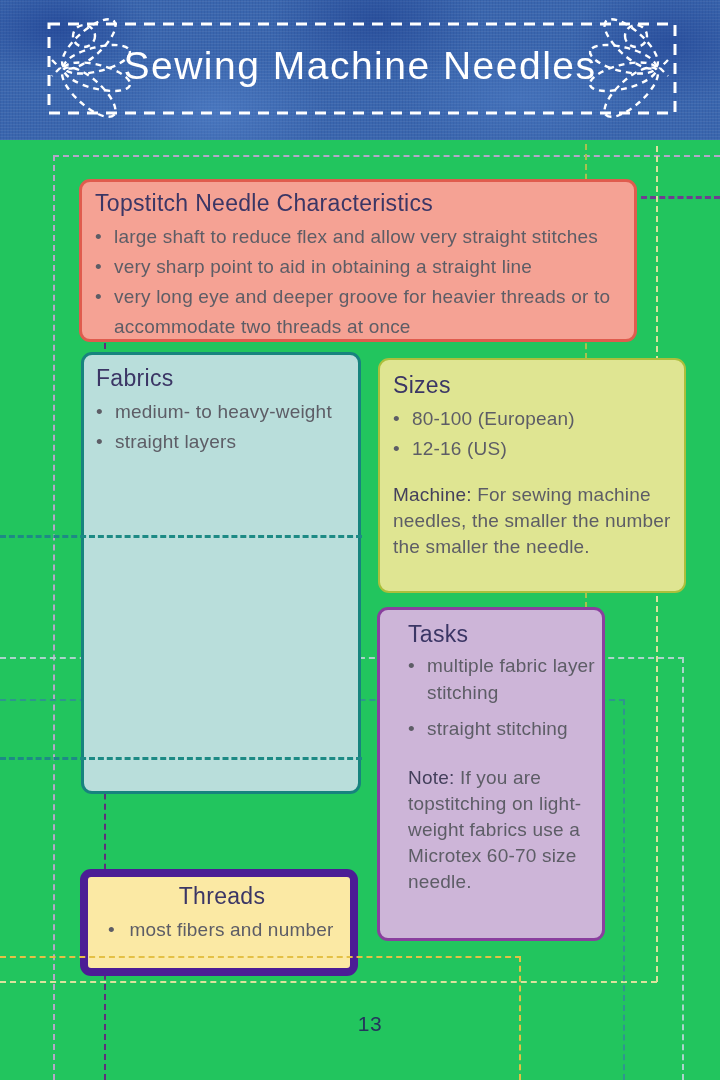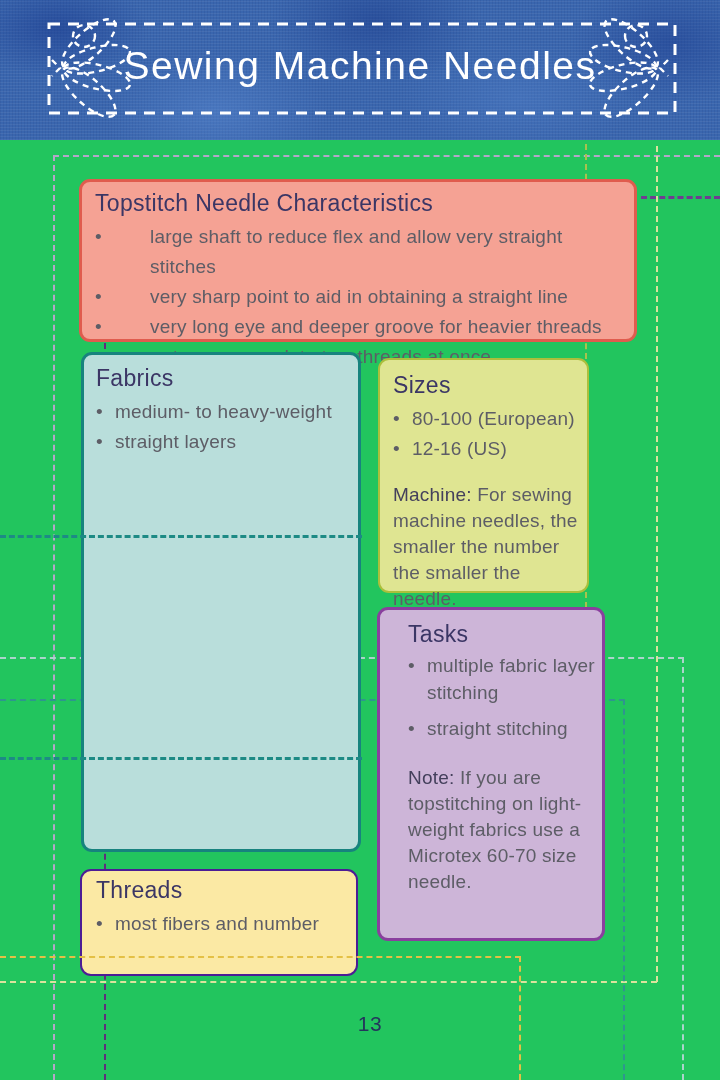--- a/index.html
+++ b/index.html
@@ -53,36 +53,36 @@
   .box { position:absolute; z-index:2;border-radius:11px; }
   .box-title { font-size:23px; color:#3b3665; letter-spacing:.3px; margin-bottom:5px; }
   .bullet { display:flex; font-size:19px; color:#5d5d66; line-height:1.58; letter-spacing:.2px; }
   .bullet .bm { width:19px; flex:0 0 19px; }
   .bullet .bt { flex:1; }
   .note { font-size:19px; color:#5d5d66; line-height:1.37; letter-spacing:.2px; }
   .note .nl { color:#44405c; }
 
   .box-characteristics { left:79px;  top:179px; width:558px; height:163px;
     background:#f5a294; border:3px solid #e05c4e; padding:8px 20px 0 13px; }
-  .box-characteristics .bullet .bt { max-width:505px;margin-left:36px; }
+  .box-characteristics .bullet .bt { max-width:505px; }
 
-  .box-fabrics { left:81px; top:352px; width:280px; height:500px;
+  .box-fabrics { left:81px; top:352px; width:280px; height:442px;
     background:#b9dedb; border:3px solid #17837e; padding:10px 10px 0 12px; }
 
-  .box-sizes { left:378px; top:358px; width:211px; height:235px;
+  .box-sizes { left:378px; top:358px; width:308px; height:235px;
     background:#dfe592; border:2px solid #abbf3c; padding:12px 8px 0 13px; }
   .box-sizes .note { margin-top:18px; }
 
   .box-tasks { left:377px; top:607px; width:228px; height:334px;
     background:#cdb5d8; border:3px solid #8a3f9e; padding:11px 6px 0 28px; }
   .box-tasks .bullet { line-height:1.42; margin-bottom:9px; }
   .box-tasks .note { margin-top:22px; }
 
   .box-threads { left:80px; top:869px; width:278px; height:107px;
-    background:#fbe9a4; border:2px solid #4c1d95; padding:6px 8px 0 14px; }
+    background:#fbe9a4; border:8px solid #4c1d95; padding:6px 8px 0 14px;text-align:center; }
 
   
   .page-number { position:absolute; z-index:2; left:0; top:1012px; width:740px;
     text-align:center; font-size:21px; color:#24365c; letter-spacing:.5px; }
 </style>
 </head>
 <body>
 
 <div class="page">
 

